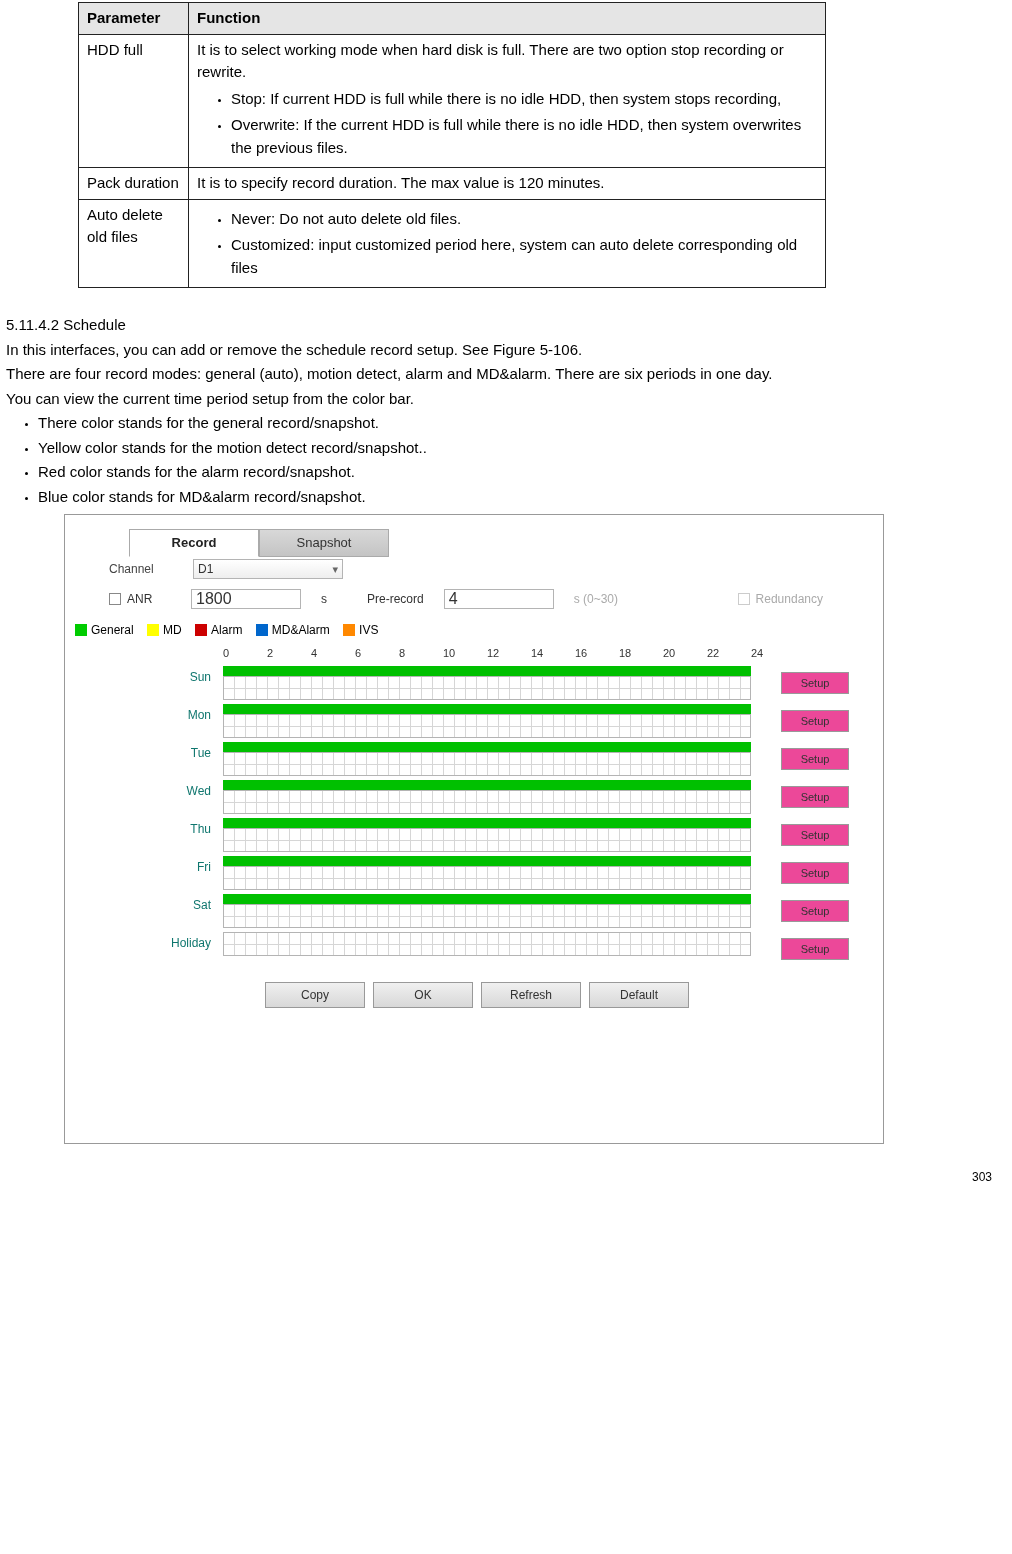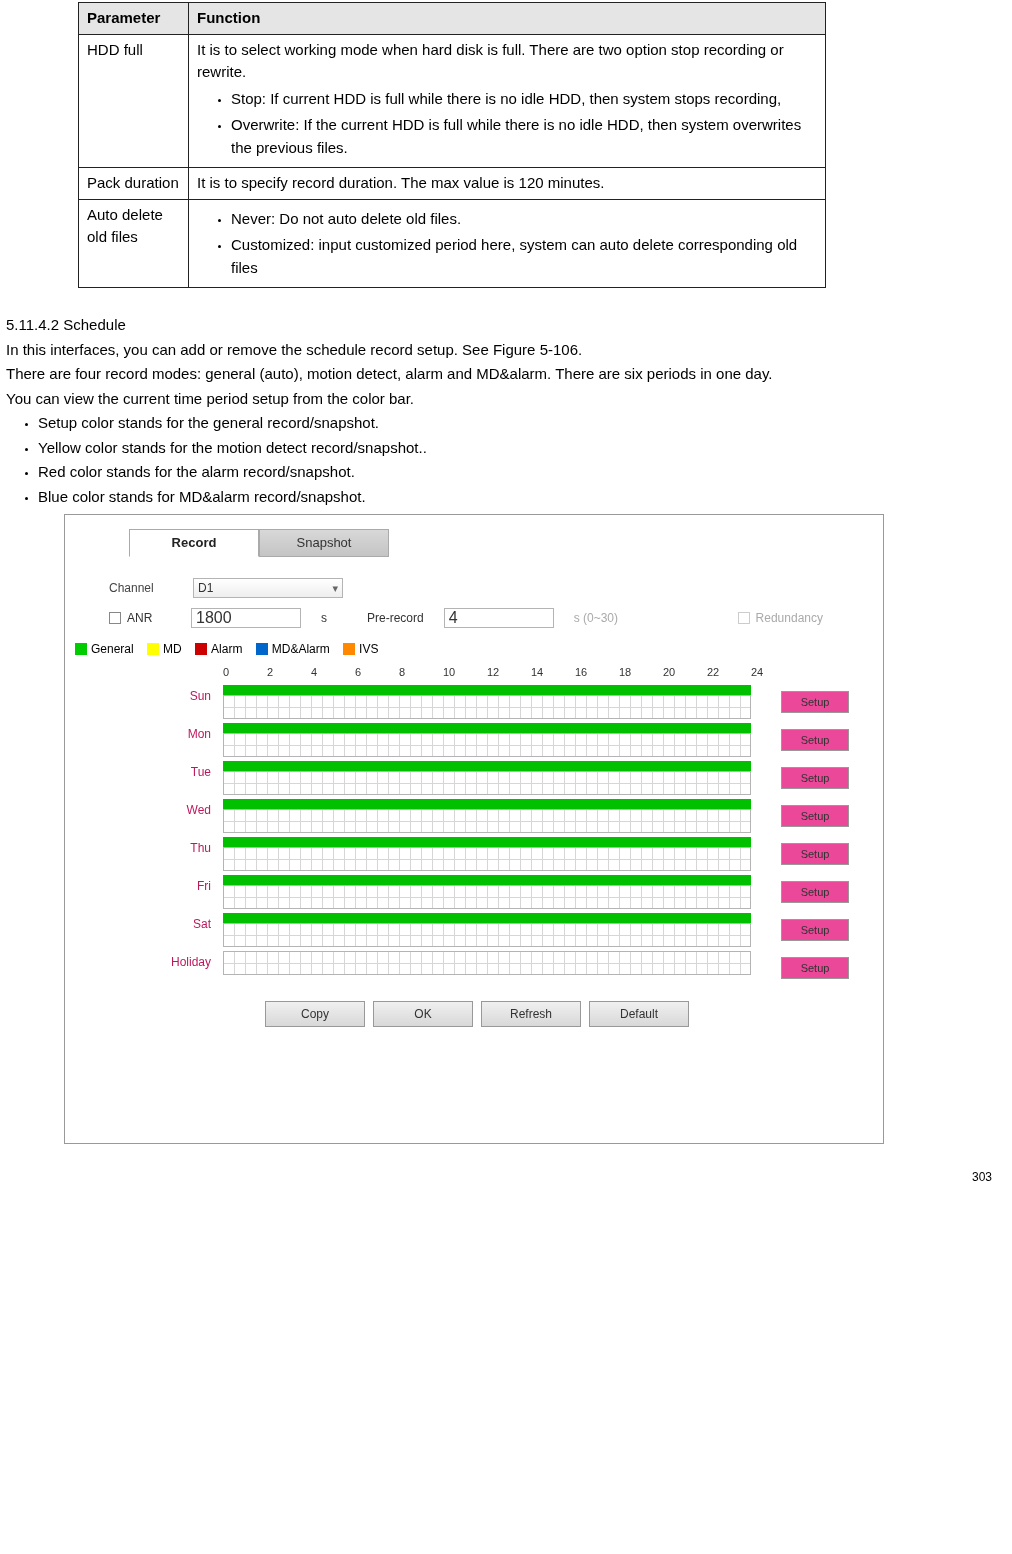--- a/index.html
+++ b/index.html
@@ -64,21 +64,21 @@
     font-size: 13px;
     color: #333;
     line-height: 26px;
   }
   .tab.active {
     background: #fff;
     font-weight: bold;
     color: #222;
     border-bottom: 1px solid #fff;
   }
-  .ctrl-row { margin: 21px 0 0 44px; font-size: 12px; color: #333; display: flex; align-items: center; }
+  .ctrl-row { margin: 2px 0 0 44px; font-size: 12px; color: #333; display: flex; align-items: center; }
   .ctrl-label { width: 84px; color: #444; }
   .sel {
     display: inline-block;
     width: 150px;
     height: 20px;
     border: 1px solid #b4b4b4;
     background: linear-gradient(#fff,#eee);
     position: relative;
     padding: 0 4px;
     line-height: 18px;
@@ -110,21 +110,21 @@
   .sw-gen { background: #0c0; }
   .sw-md { background: #ff0; }
   .sw-alarm { background: #c00; }
   .sw-mdalarm { background: #06c; }
   .sw-ivs { background: #f80; }
   
   .sched { margin: 4px 0 0 98px; }
   .hdr-row { display: flex; margin-left: 60px; }
   .hdr-tick { width: 52px; font-size: 11px; color: #333; text-align: left; }
   .day-row { display: flex; align-items: flex-start; margin-top: 4px; }
-  .day-label { width: 60px; text-align: right; padding-right: 12px; font-size: 12px; color: #be185d; padding-top: 2px; }
+  .day-label { width: 60px; text-align: right; padding-right: 12px; font-size: 12px; color: #0f766e; padding-top: 2px; }
   .bar-wrap { width: 528px; display: flex; flex-direction: column; }
   .bar-top {
     height: 10px;
     background: #00c000;
   }
   .bar-grid {
     height: 24px;
     border: 1px solid #b4b4b4;
     background:
       repeating-linear-gradient(to right,
@@ -202,21 +202,21 @@
       </tr>
     </tbody>
   </table>
 
   <div class="body-block">
     <p class="section-num">5.11.4.2 Schedule</p>
     <p>In this interfaces, you can add or remove the schedule record setup. See Figure 5-106.</p>
     <p>There are four record modes: general (auto), motion detect, alarm and MD&amp;alarm. There are six periods in one day.</p>
     <p>You can view the current time period setup from the color bar.</p>
     <ul class="body-bullets">
-      <li>Setup color stands for the general record/snapshot.</li>
+      <li>There color stands for the general record/snapshot.</li>
       <li>Yellow color stands for the motion detect record/snapshot..</li>
       <li>Red color stands for the alarm record/snapshot.</li>
       <li>Blue color stands for MD&amp;alarm record/snapshot.</li>
     </ul>
   </div>
 
   <div class="figure-wrap">
     <div class="figure-panel">
       <div class="tabs">
         <div class="tab active">Record</div>

